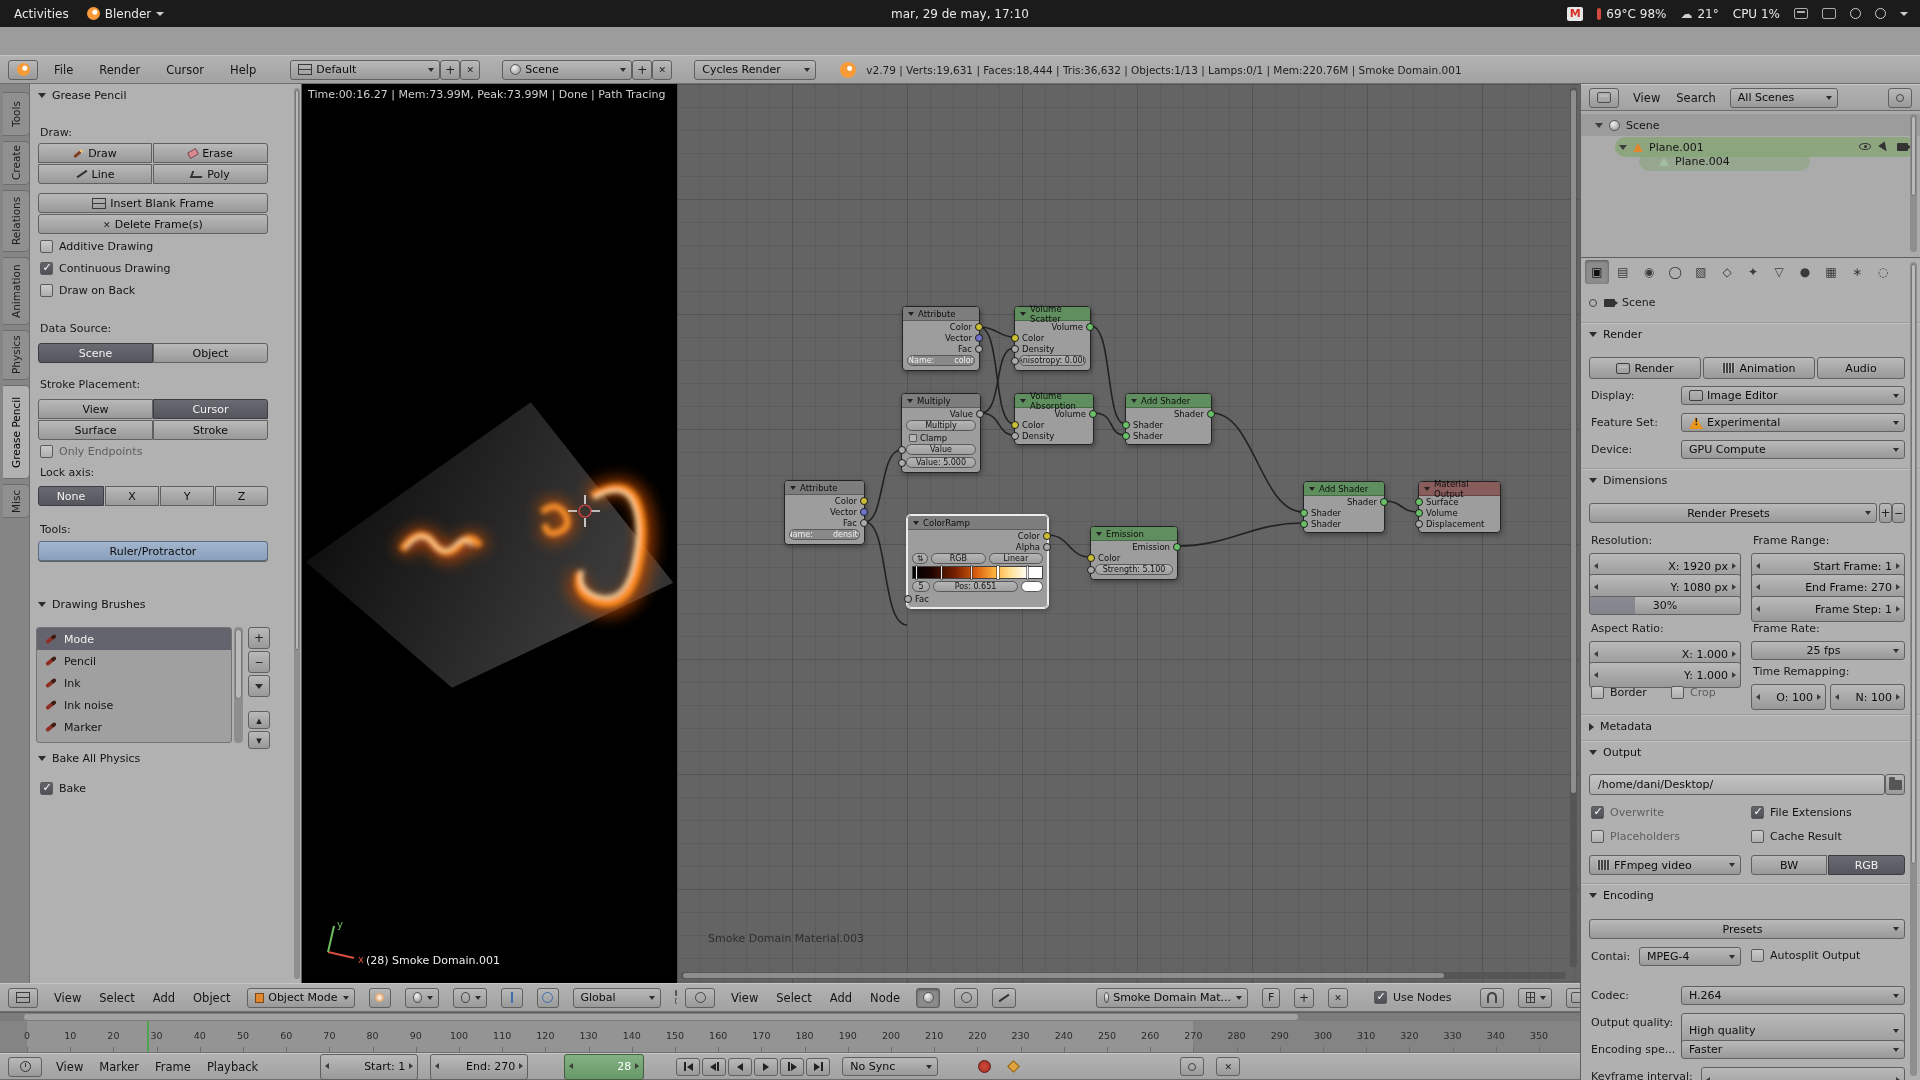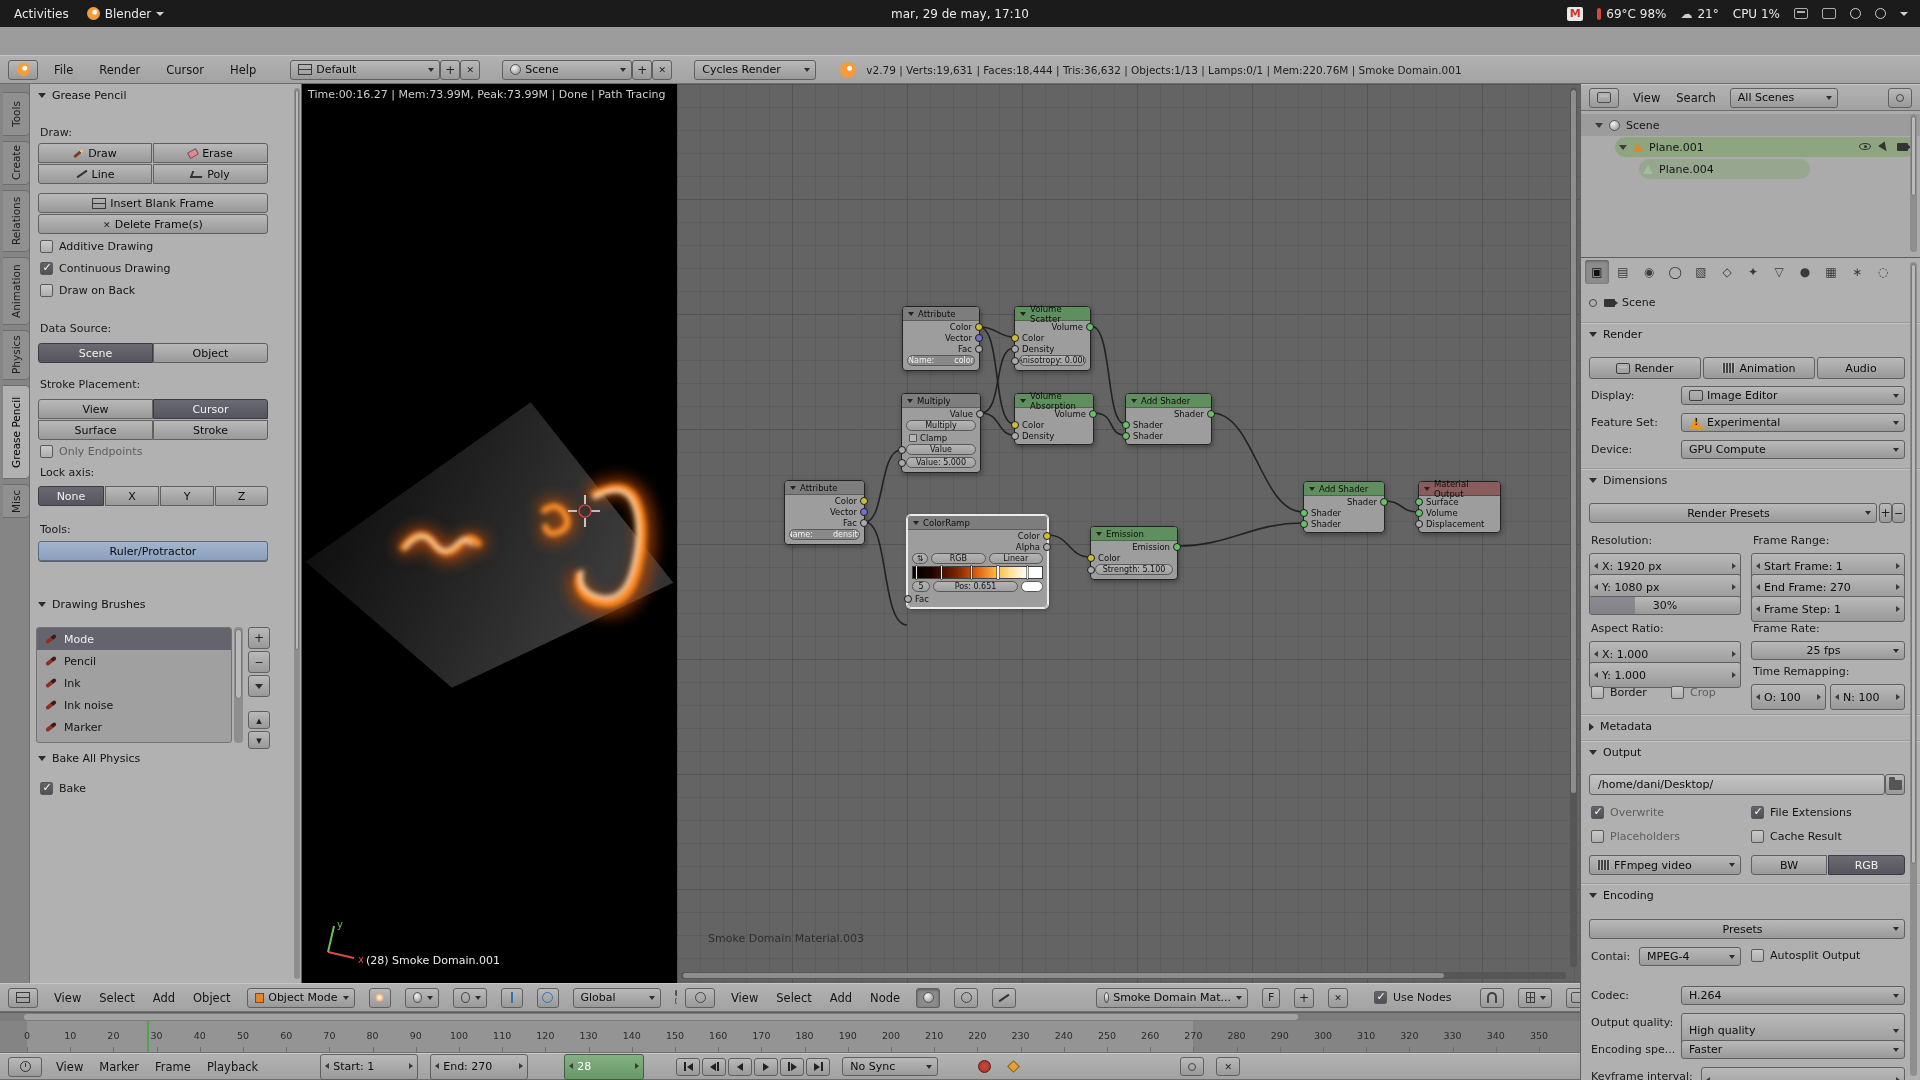--- a/index.html
+++ b/index.html
@@ -29,21 +29,21 @@
 
 .hdr{background:linear-gradient(#b2b2b2,#a2a2a2);border-top:1px solid #c6c6c6;border-bottom:1px solid #6e6e6e;display:flex;align-items:center}
 .menu{font-size:11.5px;color:#141414;padding:0 2px;white-space:nowrap}
 .btn{display:flex;align-items:center;justify-content:center;gap:4px;background:linear-gradient(#b9b9b9,#999);border:1px solid #606060;border-radius:3px;font-size:11px;color:#0c0c0c;white-space:nowrap;overflow:hidden}
 .btn.dark{background:linear-gradient(#6a6a72,#55555d);color:#f2f2f2;border-color:#3c3c44}
 .btn.blue{background:linear-gradient(#a3b5cd,#8aa0bd);border-color:#5c6b80}
 .btn.lt{background:linear-gradient(#c4c4c4,#adadad)}
 .dd{position:relative;justify-content:flex-start;padding:0 16px 0 7px}
 .dd::after{content:"";position:absolute;right:5px;top:50%;margin-top:-2px;border-left:3.5px solid transparent;border-right:3.5px solid transparent;border-top:4.5px solid #2e2e2e}
 .dd.center{justify-content:center}
-.num{position:relative;justify-content:flex-start;padding:12px 12px}
+.num{position:relative;justify-content:flex-end;padding:12px 12px}
 .num::before{content:"";position:absolute;left:4px;top:50%;margin-top:-3.5px;border-top:3.5px solid transparent;border-bottom:3.5px solid transparent;border-right:4.5px solid #3c3c3c}
 .num::after{content:"";position:absolute;right:4px;top:50%;margin-top:-3.5px;border-top:3.5px solid transparent;border-bottom:3.5px solid transparent;border-left:4.5px solid #3c3c3c}
 .num.green{background:linear-gradient(#83b183,#679867);color:#fff;border-color:#42603f}
 .slider{position:relative;background:linear-gradient(#b9b9b9,#999);border:1px solid #606060;border-radius:3px;display:flex;align-items:center;justify-content:center;overflow:hidden}
 .slider .fill{position:absolute;left:0;top:0;bottom:0;background:#7b7b85;opacity:.75}
 .slider span{position:relative;z-index:1}
 .cb{display:flex;align-items:center;gap:6px;font-size:11px;color:#141414}
 .cb .bx{width:13px;height:13px;flex:none;border:1px solid #5a5a5a;border-radius:2px;background:linear-gradient(#cacaca,#aeaeae);position:relative}
 .cb.on .bx{background:linear-gradient(#64646c,#4f4f57)}
 .cb.on .bx::after{content:"✓";position:absolute;left:1.5px;top:-2px;color:#fff;font-size:11px}
@@ -798,21 +798,21 @@
       <i class="osel" style="left:34px;right:4px;top:1px"></i>
       <i class="tri-d" style="position:relative;border-top-color:#3c3c3c"></i>
       <i class="tri-mesh" style="position:relative"></i>
       <span style="position:relative">Plane.001</span>
       <span style="position:relative;margin-left:auto;display:flex;gap:9px;padding-right:12px">
         <i class="eye-ico"></i>
         <i class="cursor-ico"></i>
         <i class="cam-ico"></i>
       </span>
     </div>
-    <div class="orow" style="top:74px;padding-left:62px">
+    <div class="orow" style="top:66px;padding-left:78px">
       <i class="osel" style="left:58px;right:110px;top:1px;opacity:.55"></i>
       <i class="tri-mesh data" style="position:relative"></i>
       <span style="position:relative">Plane.004</span>
     </div>
     <div class="vscroll" style="right:3px;top:30px;height:138px;width:7px;position:absolute">
         <i class="th" style="top:2px;height:80px"></i>
       </div>
   </div>
 
   <div id="properties" class="abs">

